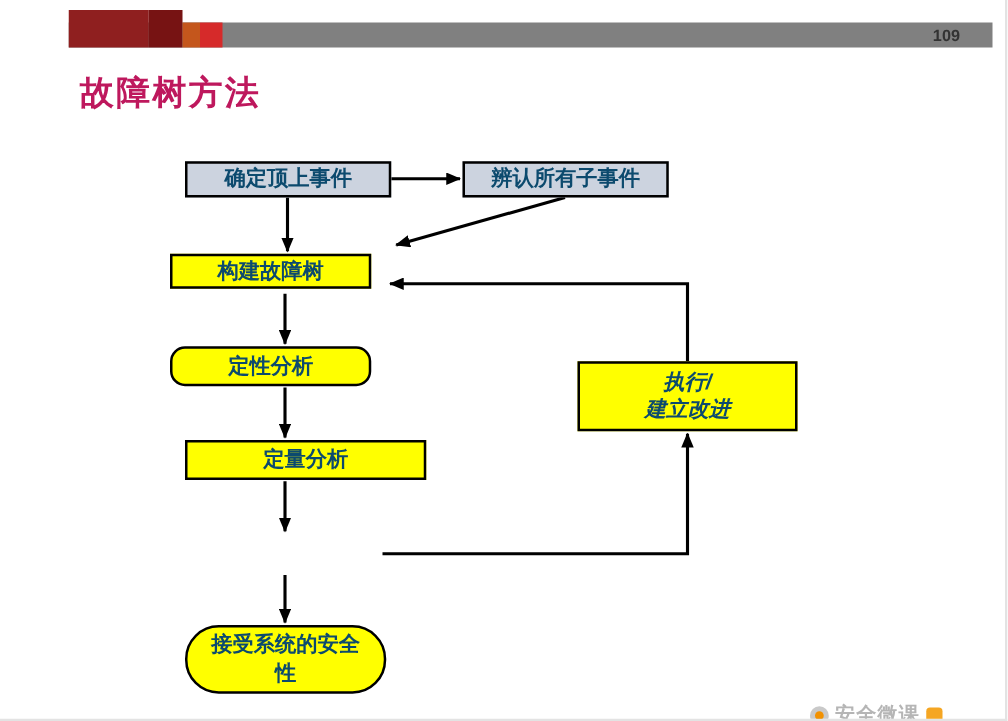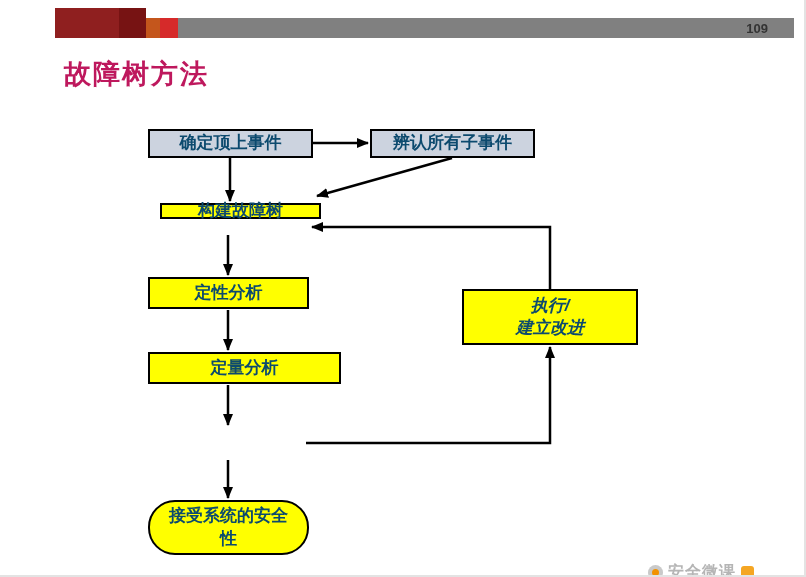--- a/index.html
+++ b/index.html
@@ -47,22 +47,22 @@
     text-align:center;
     font-weight:bold; font-size:17px; color:#0c4a6e;
     white-space:pre-line; line-height:1.3;
     font-family:"Liberation Sans", sans-serif;
   }
   .node.blue   { background:#ccd3df; }
   .node.yellow { background:#ffff00; }
 
   .n-top-event    { left:148px; top:129px; width:165px; height:29px; }
   .n-sub-events   { left:370px; top:129px; width:165px; height:29px; }
-  .n-build-tree   { left:160px; top:203px; width:161px; height:16px; }
-  .n-qualitative  { left:148px; top:277px; width:161px; height:32px; }
+  .n-build-tree   { left:136px; top:203px; width:161px; height:28px; }
+  .n-qualitative  { left:136px; top:277px; width:161px; height:32px;border-radius:12px; }
   .n-quantitative { left:148px; top:352px; width:193px; height:32px; }
   .n-decision     { left:148px; top:427px; width:158px; height:32px; }
   .n-accept       { left:148px; top:500px; width:161px; height:55px;border-radius:27px; }
   .n-improve      { left:462px; top:289px; width:176px; height:56px;font-style:italic; }
 
   svg.connectors {
     position:absolute; left:0; top:0;
     width:806px; height:577px;
     pointer-events:none;
   }

